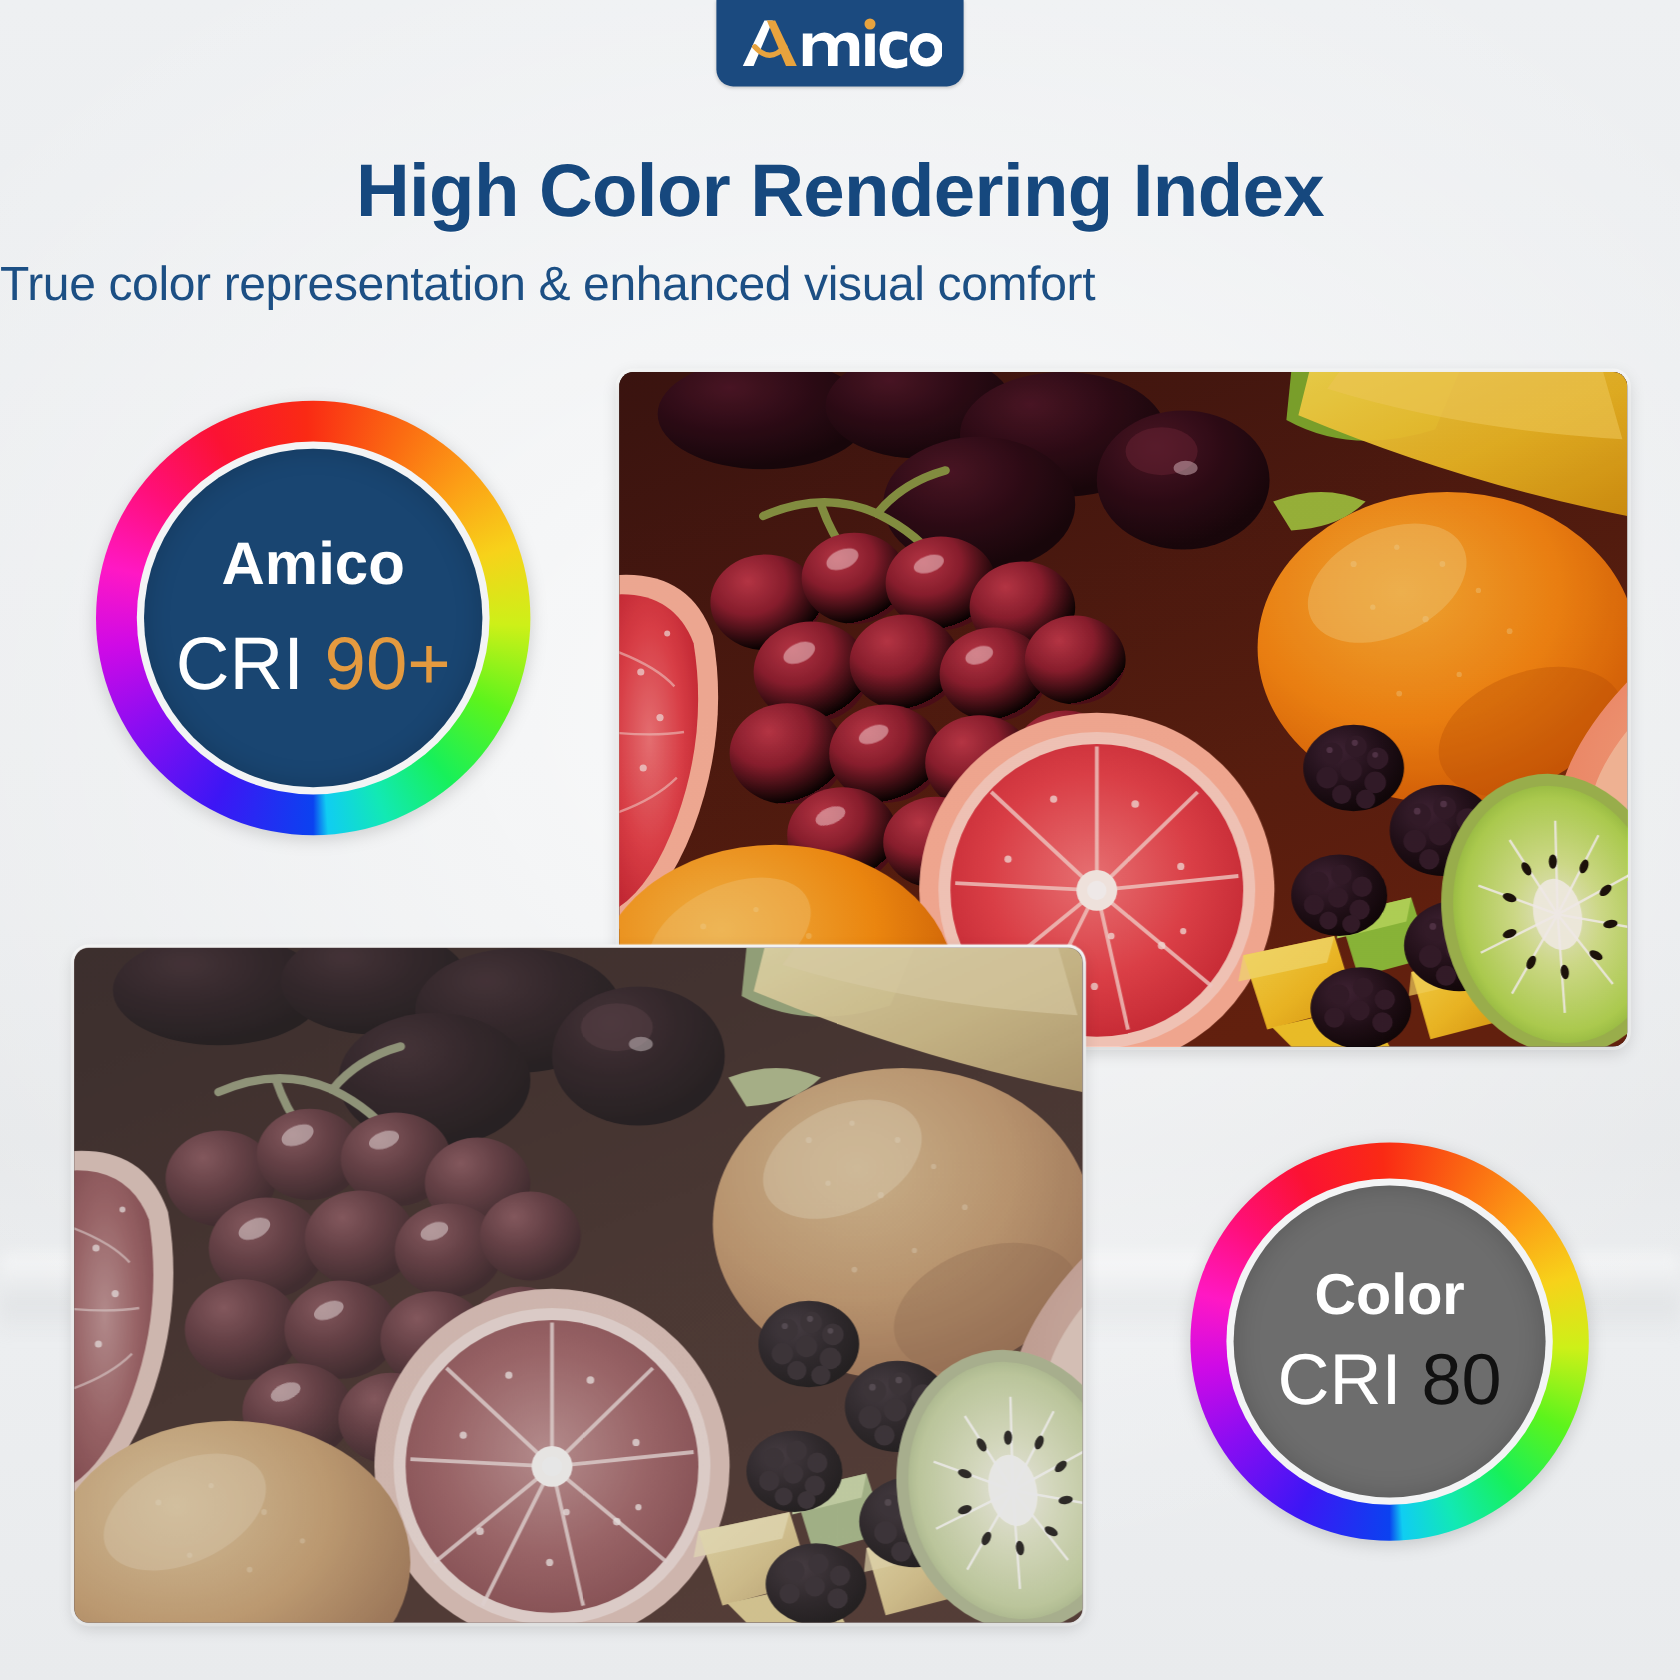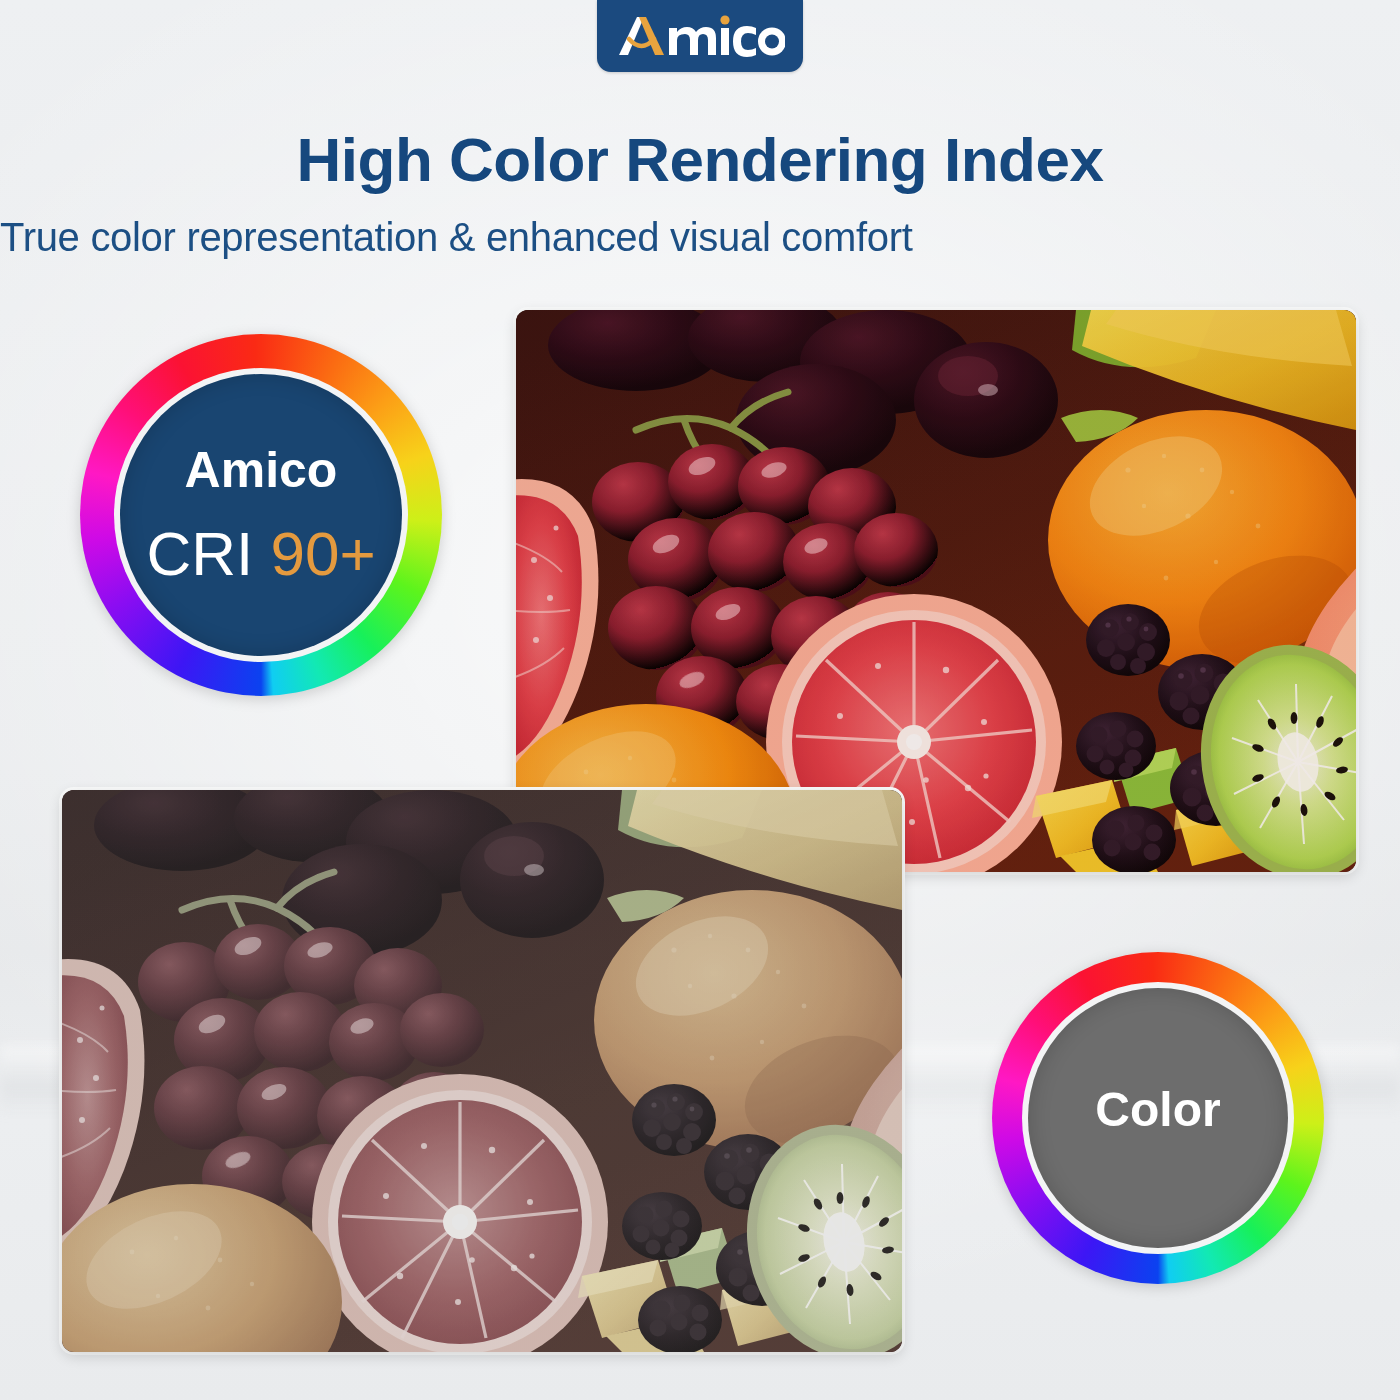--- a/index.html
+++ b/index.html
@@ -853,14 +853,18 @@
       <em>90+</em>
     </div>
   </div>
 </div>
 
 <div class="badge badge-others">
   <div class="ring"></div>
   <div class="gap"></div>
   <div class="core">
     <div class="line1">Color</div>
+    <div class="line2">
+      <span>CRI</span>
+      <em>80</em>
+    </div>
   </div>
 </div>
 
 </body></html>

